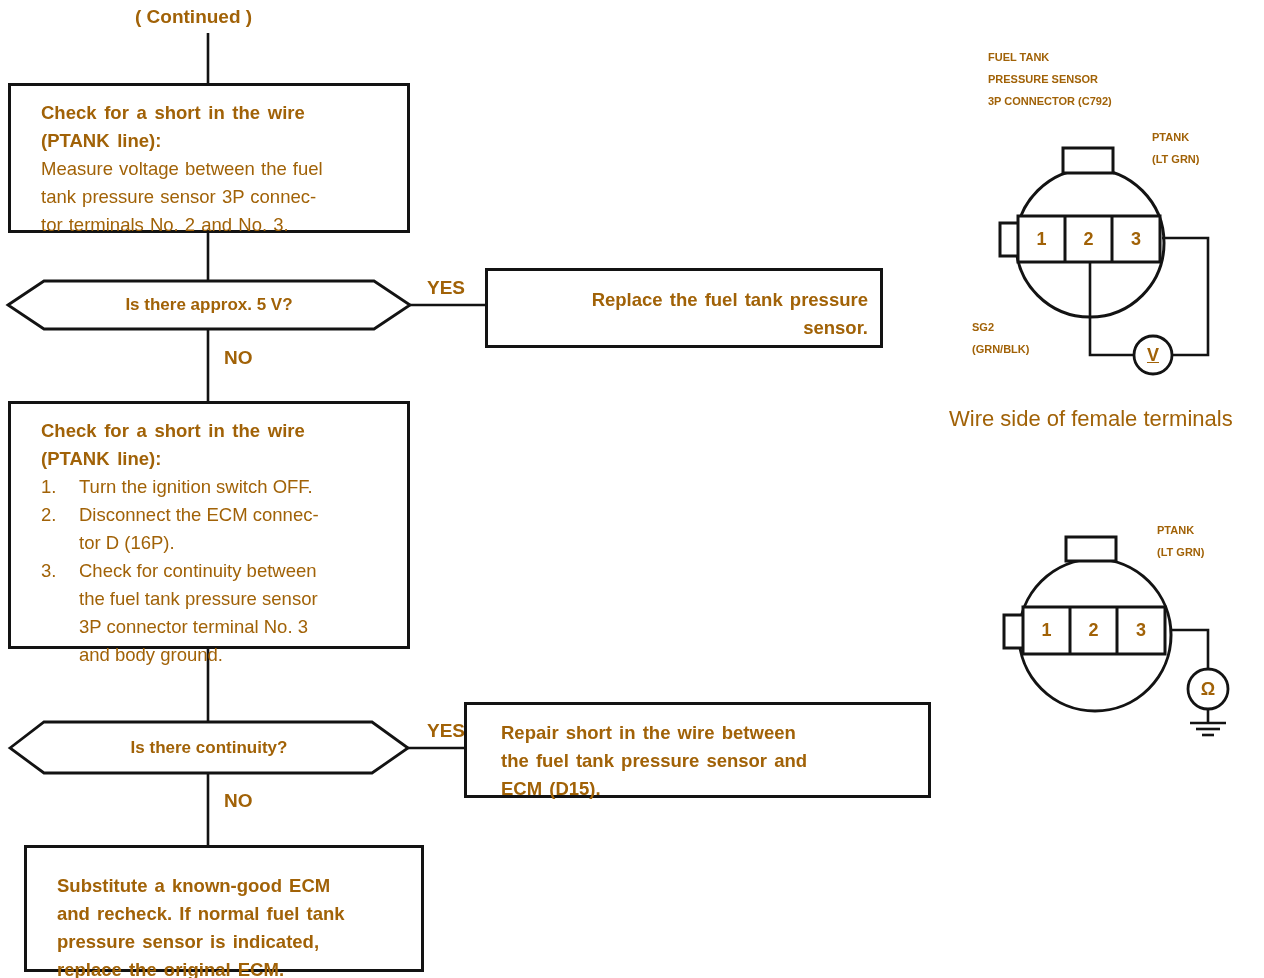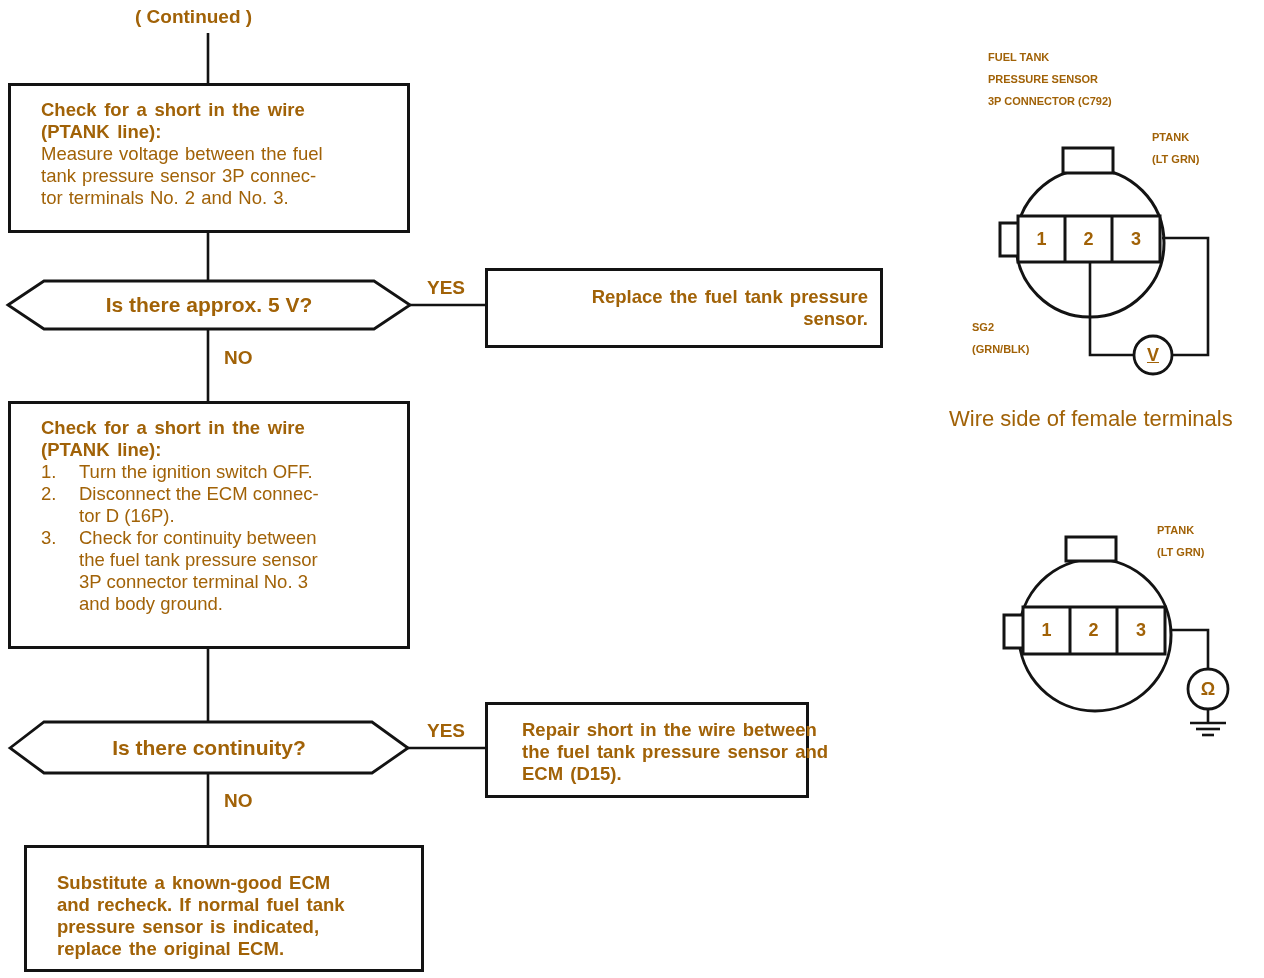--- a/index.html
+++ b/index.html
@@ -15,37 +15,37 @@
   .pre { white-space: pre; }
   svg.layer { position: absolute; left: 0; top: 0; }
 
   
   .fbox {
     position: absolute;
     box-sizing: border-box;
     border: 3px solid #131313;
     background: #ffffff;
     font-size: 18.5px;
-    line-height: 22px;
+    line-height: 28px;
   }
   .fbox .title { font-weight: bold; word-spacing: 2.5px; white-space: pre; }
   .fbox .body { white-space: pre; word-spacing: 1px; }
   .fbox.boldbox { font-weight: bold; word-spacing: 2px; }
   .step { display: flex; }
   .step .num { width: 38px; flex: none; }
   .step .stext { white-space: pre; }
 
   
   .decision-text {
     position: absolute;
     display: flex;
     align-items: center;
     justify-content: center;
     font-weight: bold;
-    font-size: 21px;
+    font-size: 17px;
     z-index: 2;
   }
 
   
   .branch-lbl {
     position: absolute;
     font-weight: bold;
     font-size: 19px;
   }
 
@@ -181,21 +181,21 @@
 the fuel tank pressure sensor
 3P connector terminal No. 3
 and body ground.</span>
     </div>
   </div>
 
   <div class="decision-text" style="left:12px; top:722px; width:394px; height:51px;">Is there continuity?</div>
   <div class="branch-lbl" style="left:427px; top:720px;">YES</div>
   <div class="branch-lbl" style="left:224px; top:790px;">NO</div>
 
-  <div class="fbox boldbox" style="left:485px; top:702px; width:324px; height:96px; padding:14px 10px 0 34px;">
+  <div class="fbox boldbox" style="left:464px; top:702px; width:467px; height:96px; padding:14px 10px 0 34px;">
     <div class="pre">Repair short in the wire between
 the fuel tank pressure sensor and
 ECM (D15).</div>
   </div>
 
   <div class="fbox boldbox" style="left:24px; top:845px; width:400px; height:127px; padding:24px 10px 0 30px;">
     <div class="pre">Substitute a known-good ECM
 and recheck. If normal fuel tank
 pressure sensor is indicated,
 replace the original ECM.</div>

